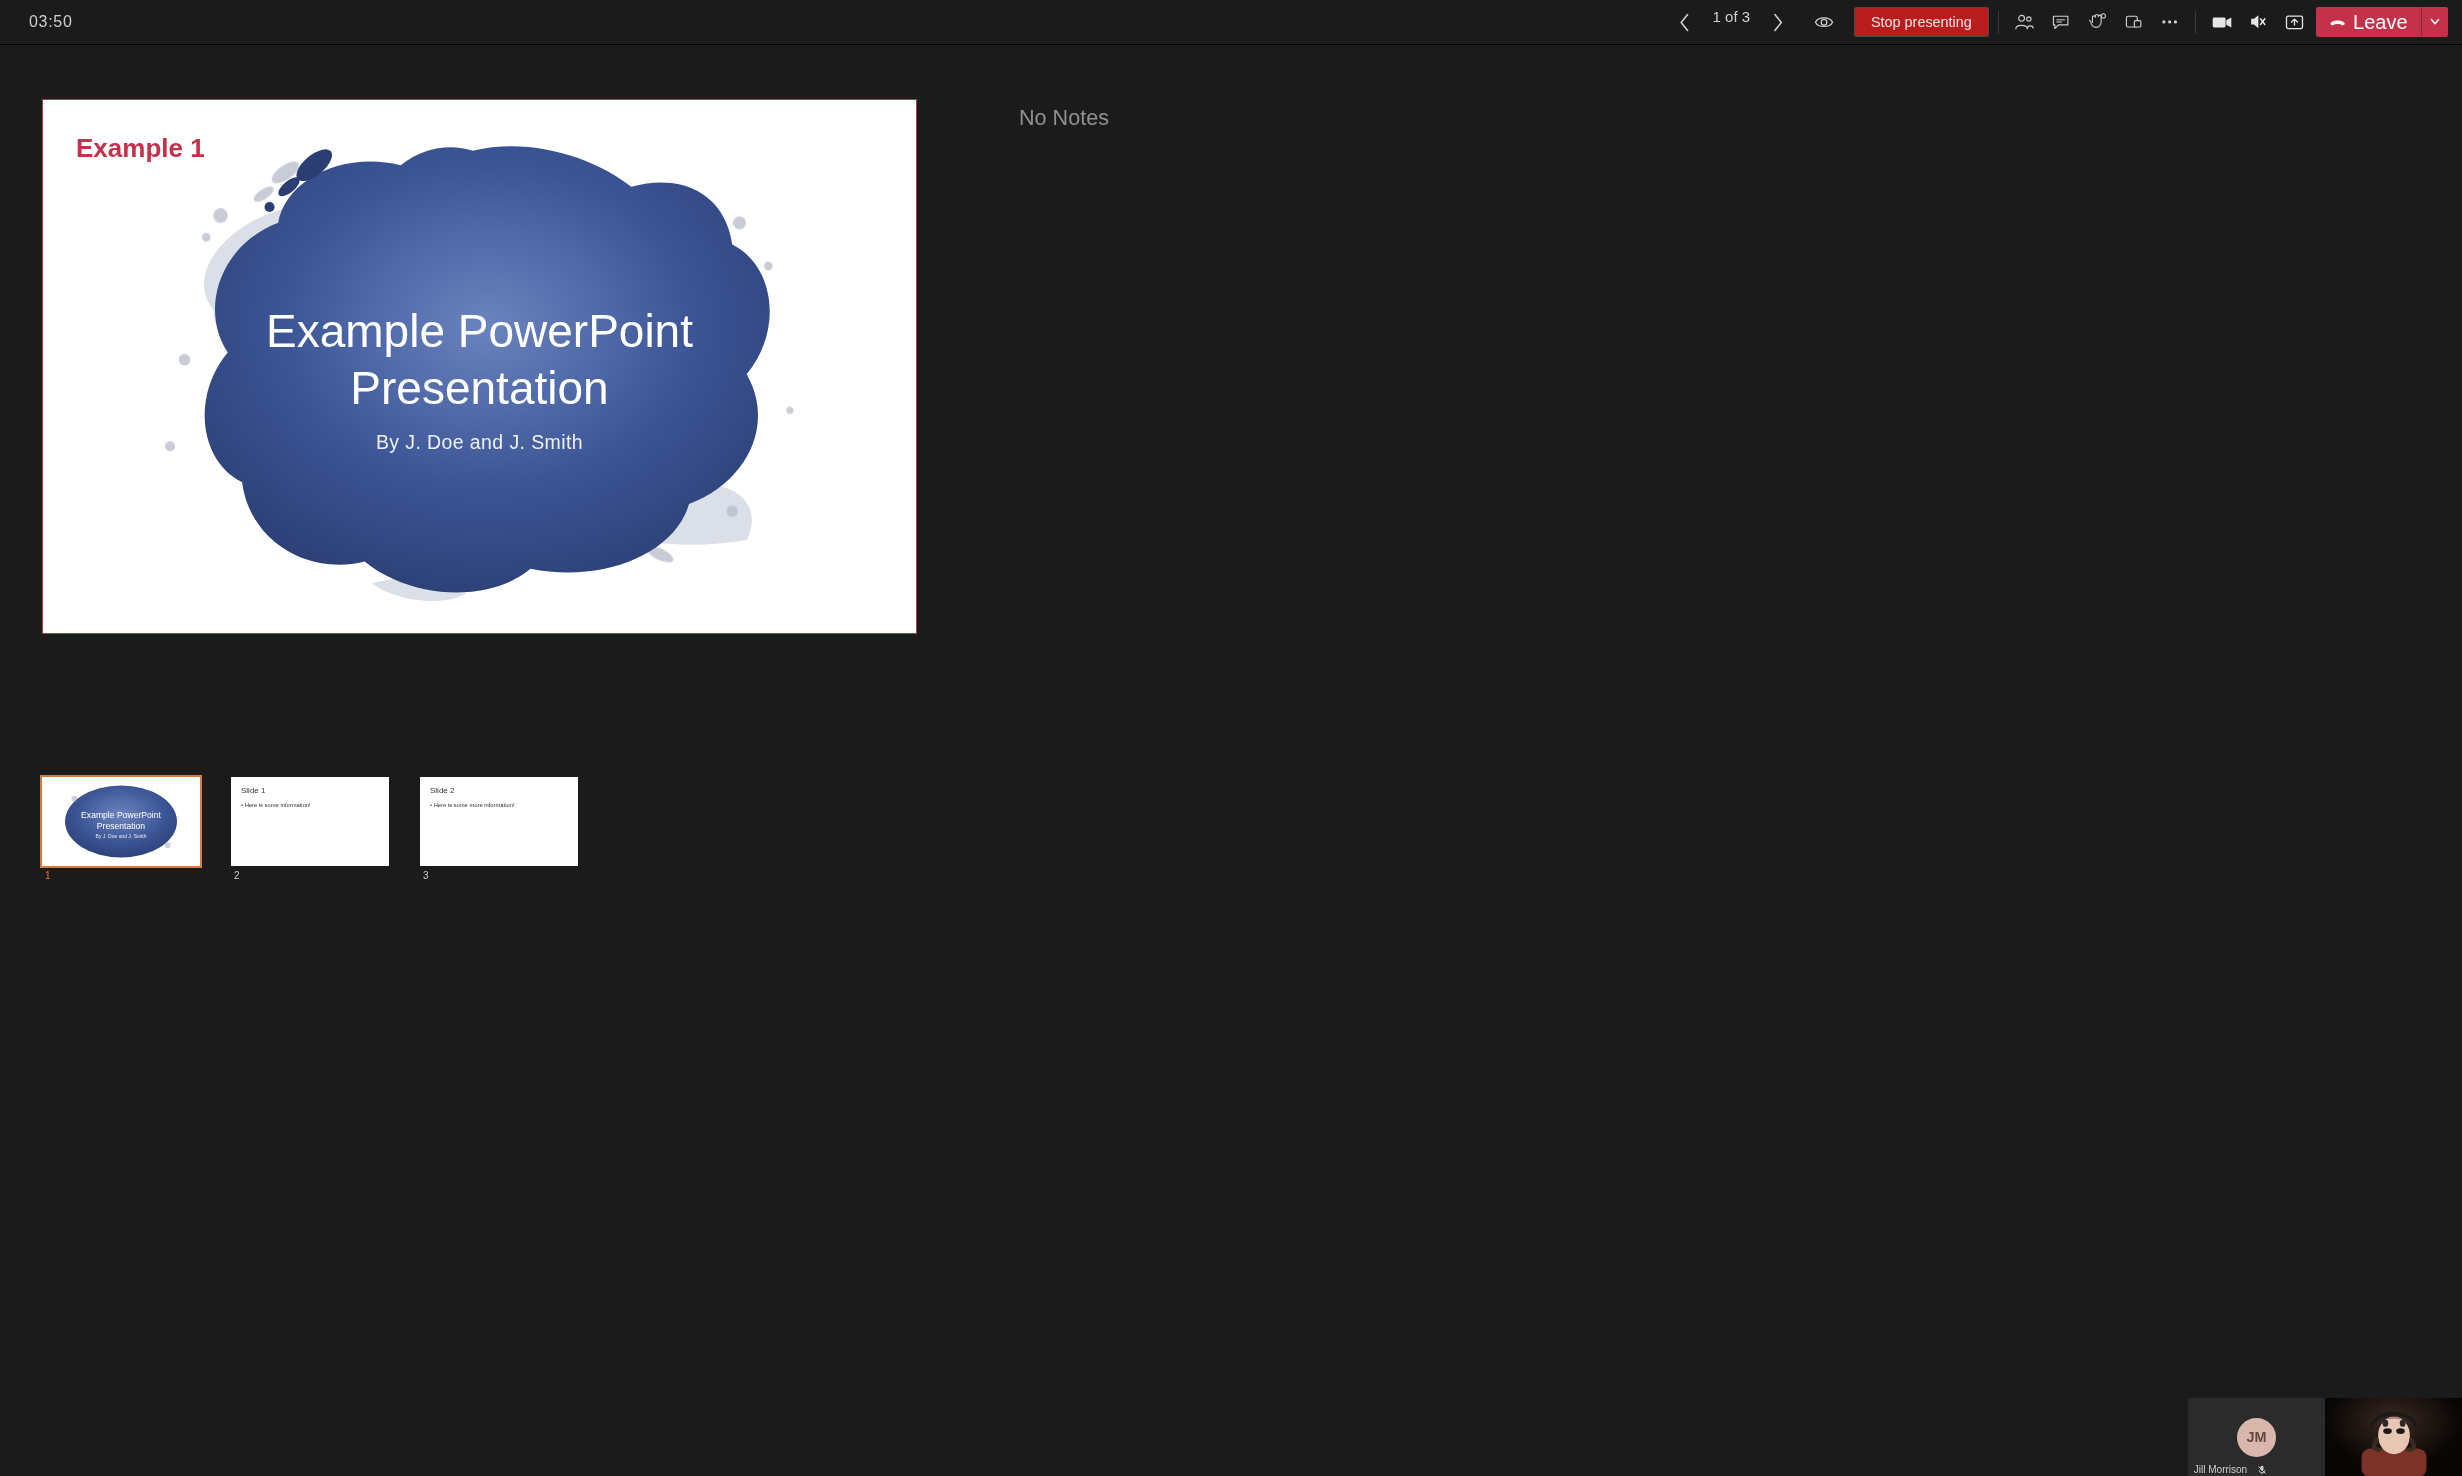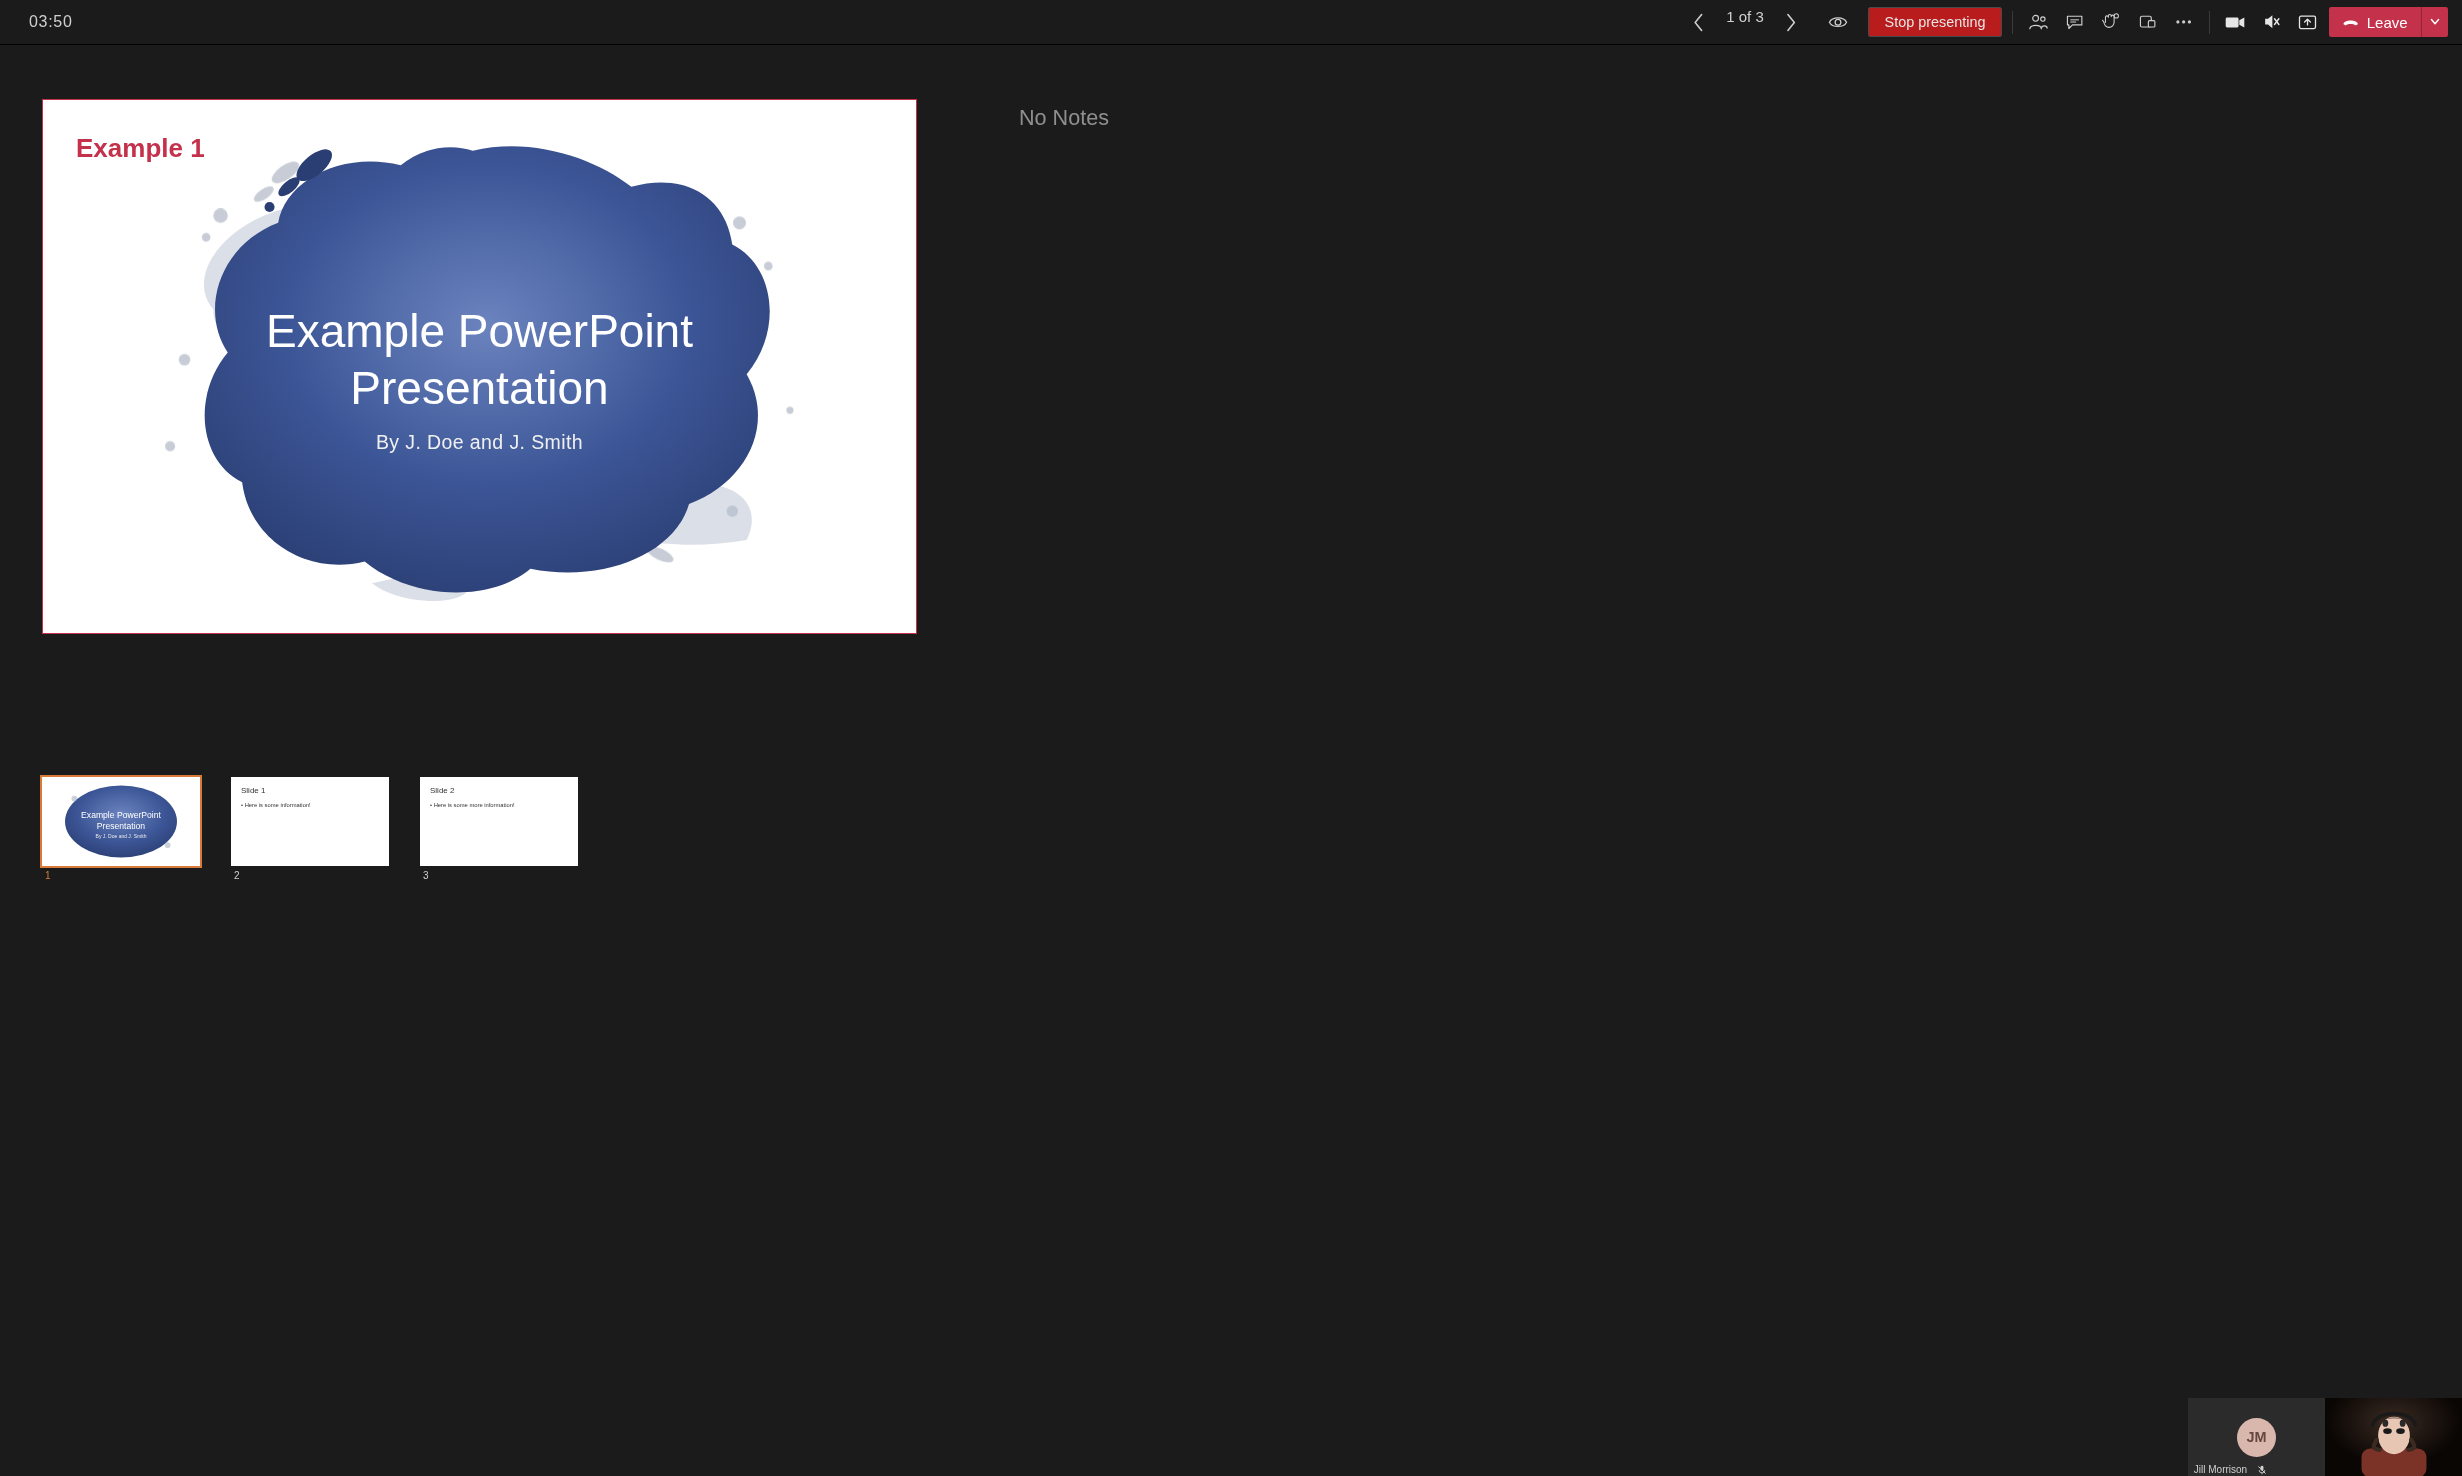--- a/index.html
+++ b/index.html
@@ -66,21 +66,21 @@
   .leave-group {
     display: flex; align-items: stretch;
     margin-left: 4.3px;
     height: 30px;
   }
   .leave-btn {
     display: flex; align-items: center; gap: 7.2px;
     background: #c4314b;
     color: #fff;
     padding: 0 13px;
-    font-size: 15px;
+    font-size: 20px;
     border-radius: 2.2px 0 0 2.2px;
     cursor: pointer;
   }
   .leave-chevron {
     width: 27px;
     background: #c4314b;
     border-left: 0.7px solid rgba(0,0,0,.25);
     display: flex; align-items: center; justify-content: center;
     border-radius: 0 2.2px 2.2px 0;
     cursor: pointer;

